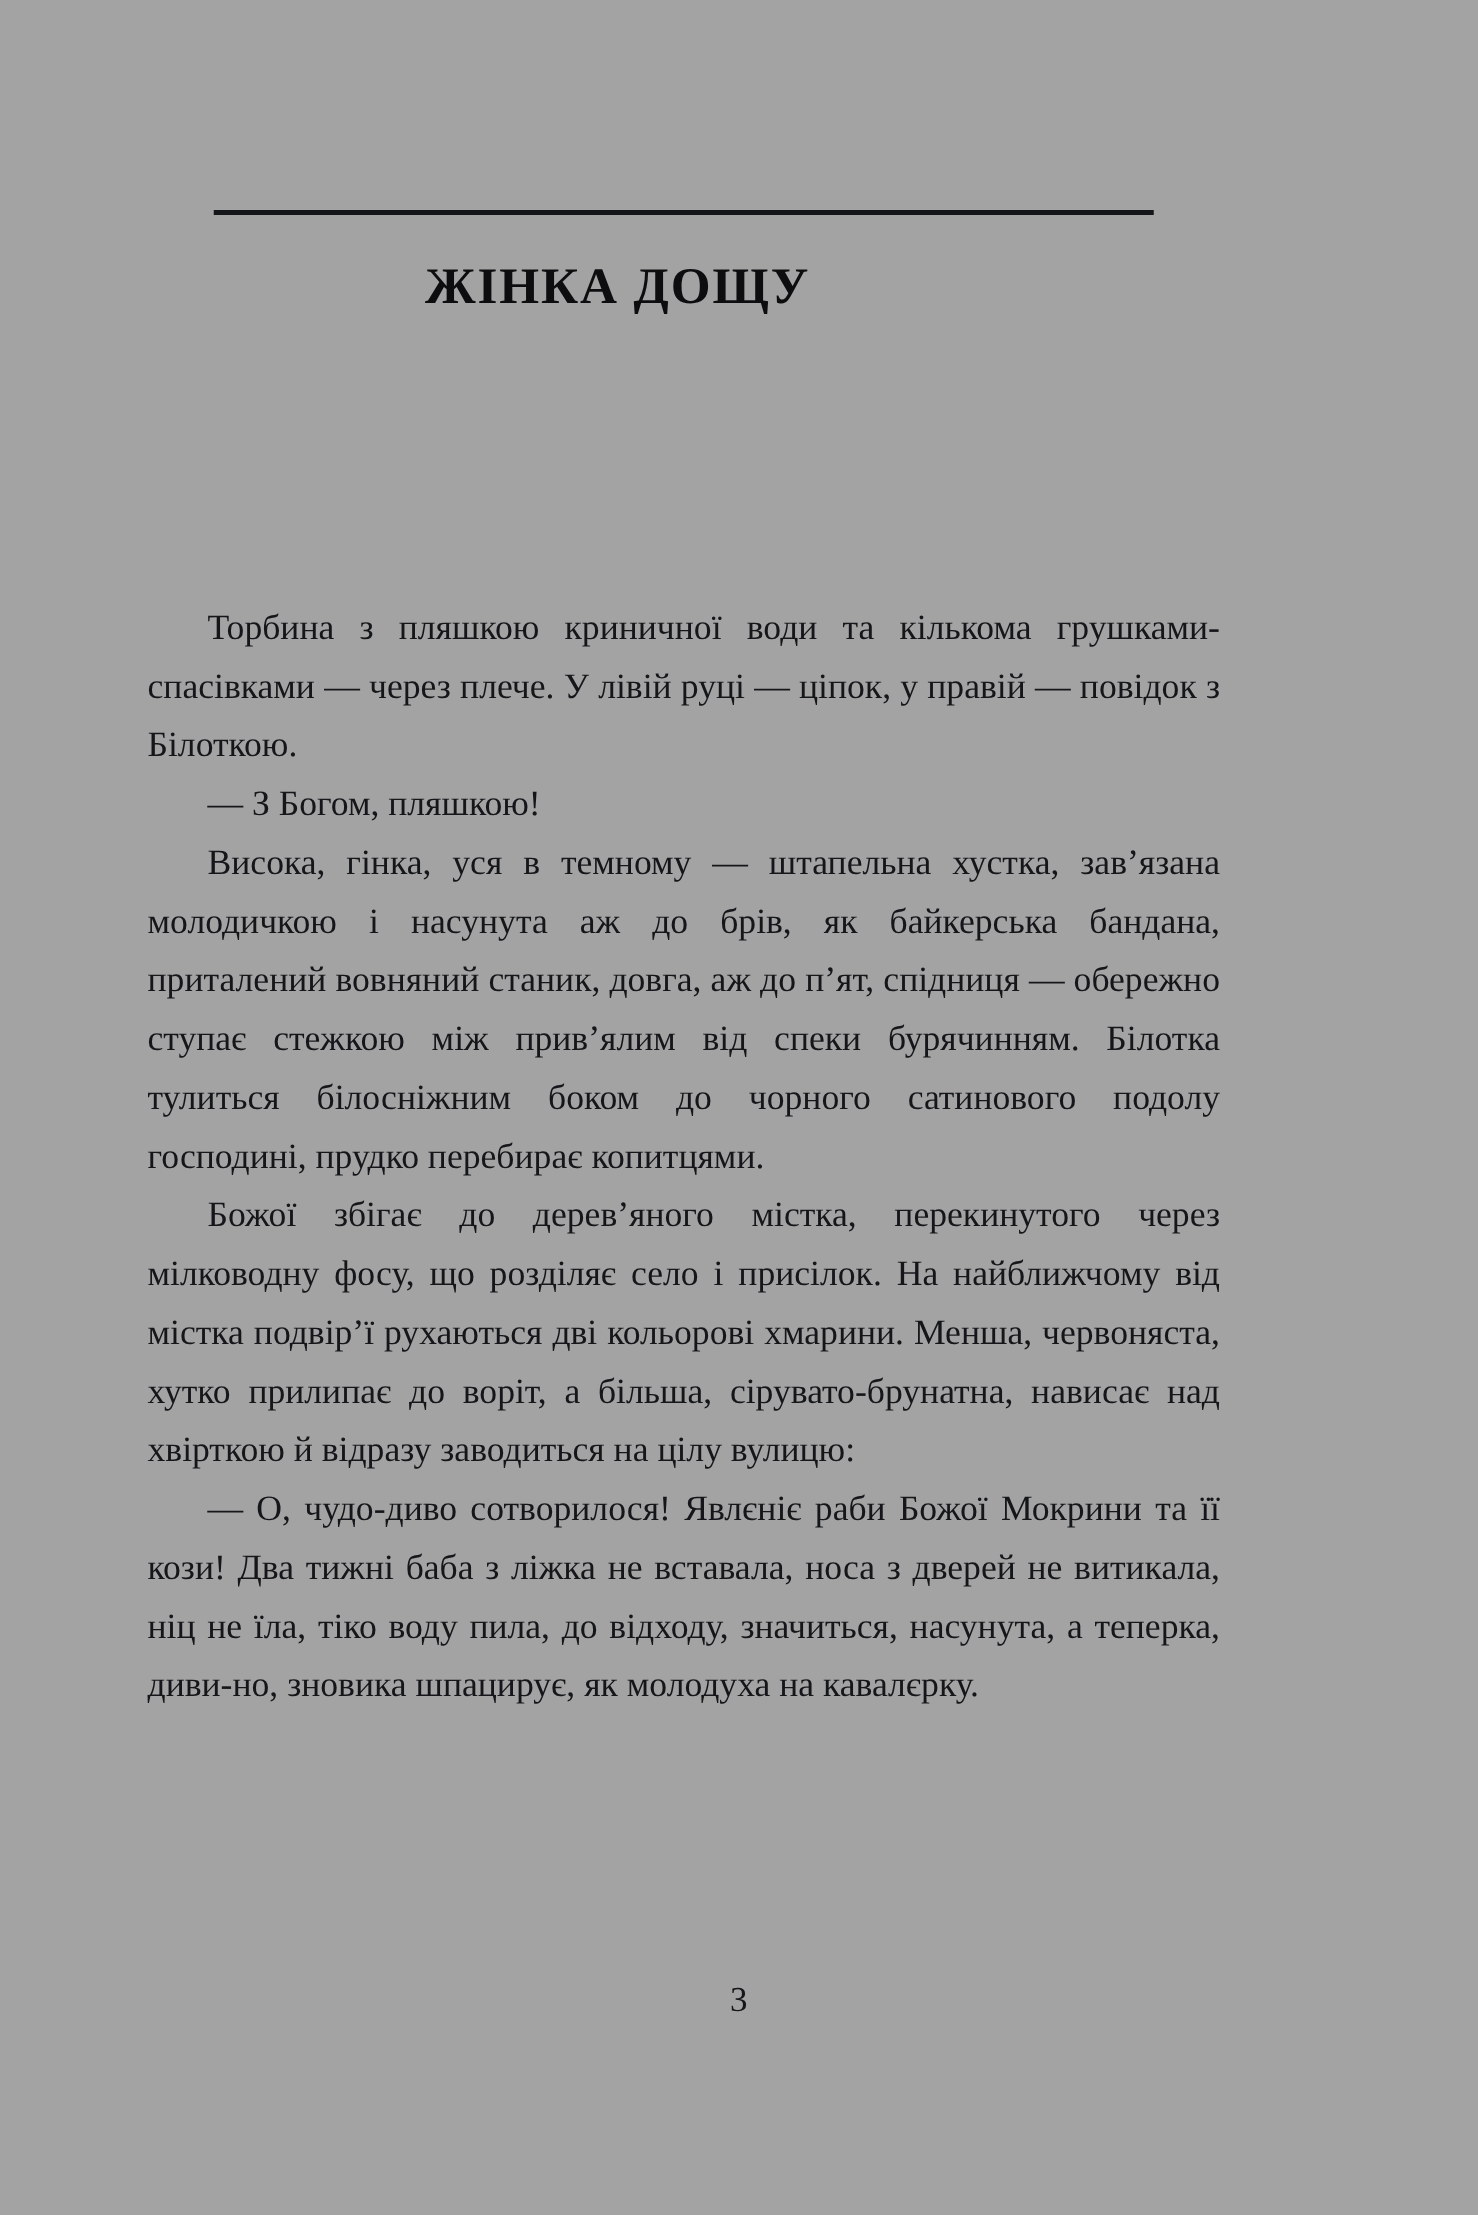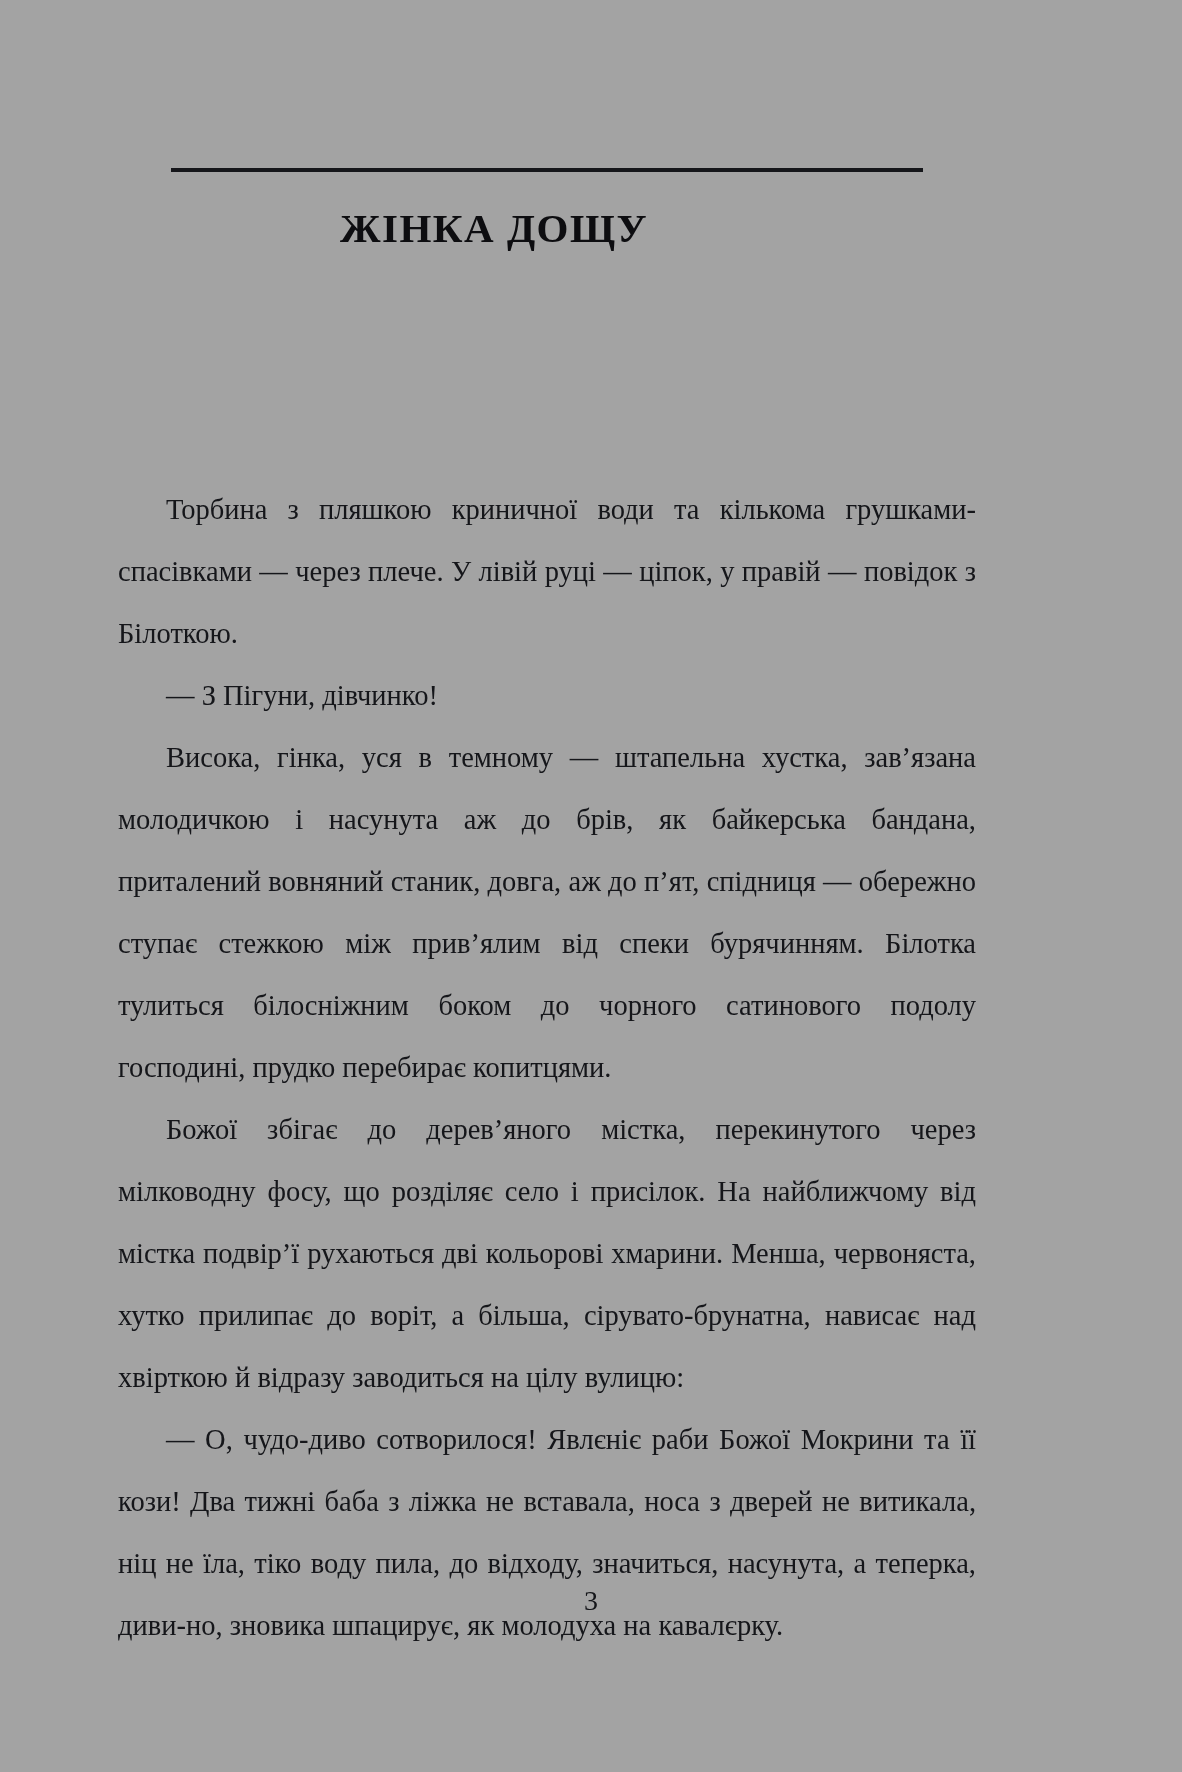--- a/index.html
+++ b/index.html
@@ -48,21 +48,21 @@
     font-weight: bold;
     letter-spacing: 1.5px;
     color: #0d0d10;
     width: 752px;
     font-family: "Liberation Serif", "DejaVu Serif", serif;
   }
 
   .body-text {
     margin-top: 227px;
     font-size: 28.5px;
-    line-height: 62px;
+    line-height: 47px;
     text-align: justify;
     text-justify: inter-word;
     color: #15161a;
     hyphens: manual;
   }
 
   .body-text p {
     margin: 0;
     text-indent: 48px;
   }
@@ -83,21 +83,21 @@
 <div class="page">
 
   <div class="content-column">
 
     <hr class="chapter-rule">
 
     <h1 class="chapter-title">ЖІНКА ДОЩУ</h1>
 
     <div class="body-text">
       <p>Торбина з пляшкою криничної води та кількома грушками-спасівками — через плече. У лівій руці — ціпок, у правій — повідок з Білоткою.</p>
-      <p>— З Пігуни, дівчинко!</p>
+      <p>— З Богом, пляшкою!</p>
       <p>Висока, гінка, уся в темному — штапельна хустка, зав’язана молодичкою і насунута аж до брів, як байкерська бандана, приталений вовняний станик, довга, аж до п’ят, спідниця — обережно ступає стежкою між прив’ялим від спеки бурячинням. Білотка тулиться білосніжним боком до чорного сатинового подолу господині, прудко перебирає копитцями.</p>
       <p>Божої збігає до дерев’яного містка, перекинутого через мілководну фосу, що розділяє село і присілок. На найближчому від містка подвір’ї рухаються дві кольорові хмарини. Менша, червоняста, хутко прилипає до воріт, а більша, сірувато-брунатна, нависає над хвірткою й відразу заводиться на цілу вулицю:</p>
       <p>— О, чудо-диво сотворилося! Явлєніє раби Божої Мокрини та її кози! Два тижні баба з ліжка не вставала, носа з дверей не витикала, ніц не їла, тіко воду пила, до відходу, значиться, насунута, а теперка, диви-но, зновика шпацирує, як молодуха на кавалєрку.</p>
     </div>
 
   </div>
 
   <div class="page-number">3</div>
 
 </div>

